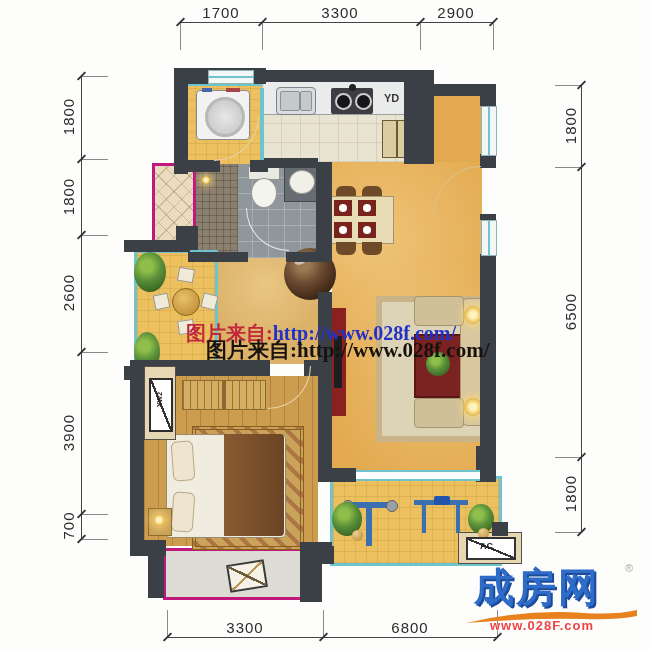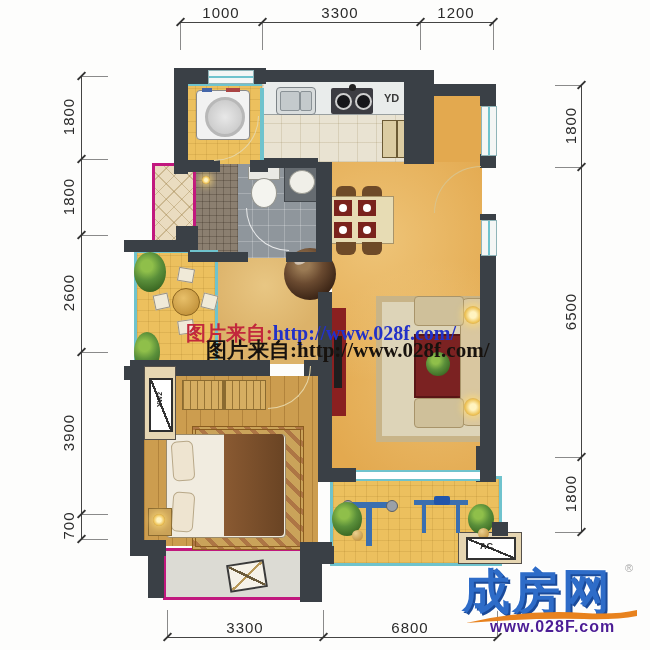--- a/index.html
+++ b/index.html
@@ -214,23 +214,23 @@
 
   <div class="dimline" style="left:180px;top:22px;width:313px;height:1px;"></div>
   <div class="ext" style="left:180px;top:22px;width:1px;height:28px;"></div>
   <div class="ext" style="left:262px;top:22px;width:1px;height:28px;"></div>
   <div class="ext" style="left:420px;top:22px;width:1px;height:28px;"></div>
   <div class="ext" style="left:493px;top:22px;width:1px;height:28px;"></div>
   <div class="tick" style="left:175px;top:21px;"></div>
   <div class="tick" style="left:257px;top:21px;"></div>
   <div class="tick" style="left:415px;top:21px;"></div>
   <div class="tick" style="left:488px;top:21px;"></div>
-  <div class="dimlabel" style="left:191px;top:4px;">1000</div>
+  <div class="dimlabel" style="left:191px;top:4px;">1700</div>
   <div class="dimlabel" style="left:310px;top:4px;">3300</div>
-  <div class="dimlabel" style="left:426px;top:4px;">1200</div>
+  <div class="dimlabel" style="left:426px;top:4px;">2900</div>
 
   <div class="dimline" style="left:167px;top:637px;width:330px;height:1px;"></div>
   <div class="ext" style="left:167px;top:610px;width:1px;height:27px;"></div>
   <div class="ext" style="left:323px;top:610px;width:1px;height:27px;"></div>
   <div class="ext" style="left:497px;top:610px;width:1px;height:27px;"></div>
   <div class="tick" style="left:162px;top:636px;"></div>
   <div class="tick" style="left:318px;top:636px;"></div>
   <div class="tick" style="left:492px;top:636px;"></div>
   <div class="dimlabel" style="left:215px;top:619px;">3300</div>
   <div class="dimlabel" style="left:380px;top:619px;">6800</div>
@@ -266,24 +266,24 @@
   <div class="dimlabel vert" style="left:540px;top:117px;">1800</div>
   <div class="dimlabel vert" style="left:540px;top:303px;">6500</div>
   <div class="dimlabel vert" style="left:540px;top:485px;">1800</div>
 
   <div class="wm" style="left:186px;top:320px;font-size:20px;">
     <span style="color:#c2283c;">图片来自:</span><span style="color:#2331c8;">http://www.028f.com/</span>
   </div>
   <div class="wm" style="left:206px;top:336px;font-size:21px;color:#17120e;">图片来自:http://www.028f.com/</div>
 
   <div class="abs" style="left:462px;top:558px;width:186px;height:90px;">
-    <div style="position:absolute;left:0;top:2px;font-size:48px;font-weight:900;color:#2e6cc8;letter-spacing:2px;white-space:nowrap;
+    <div style="position:absolute;left:12px;top:2px;font-size:40px;font-weight:900;color:#2e6cc8;letter-spacing:2px;white-space:nowrap;
          font-family:'Liberation Sans',sans-serif;
          text-shadow:2px 2px 0 #1a4a9a,-1px -1px 0 #fff,1px -1px 0 #fff,-1px 1px 0 #fff,1px 1px 0 #fff;">成房网</div>
     <div style="position:absolute;left:163px;top:4px;font-size:11px;color:#aaa;">®</div>
     <svg width="172" height="16" viewBox="0 0 172 16" style="position:absolute;left:4px;top:50px;">
       <path d="M0 15 Q60 1 118 5 Q150 7 171 2 L171 8 Q150 12 118 11 Q60 10 0 15 Z" fill="#e8821e"></path>
     </svg>
-    <div style="position:absolute;left:28px;top:60px;font-size:16px;font-weight:bold;color:#4c1d95;letter-spacing:1px;
+    <div style="position:absolute;left:28px;top:60px;font-size:13px;font-weight:bold;color:#ef4444;letter-spacing:1px;
          text-shadow:1px 1px 0 #fff;">www.028F.com</div>
   </div>
 
 </div>
 
 </body></html>

